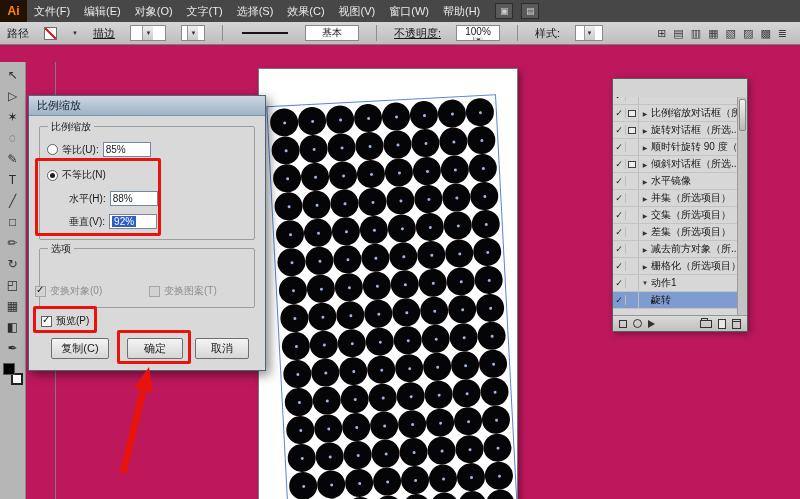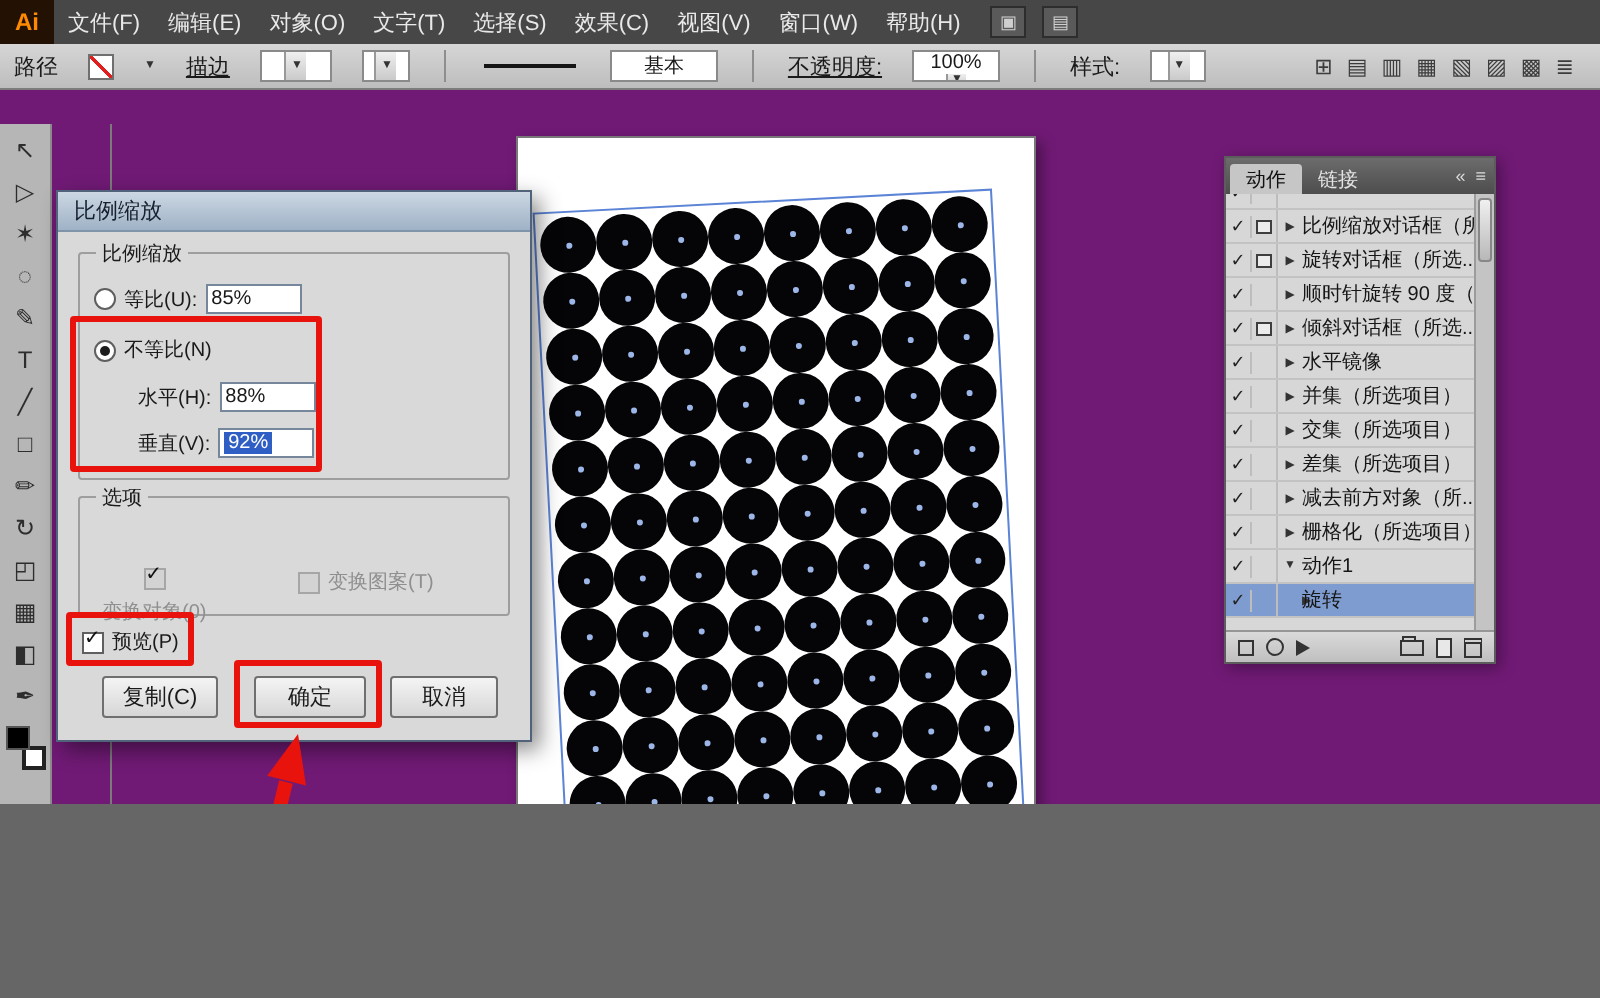--- a/index.html
+++ b/index.html
@@ -1,19 +1,19 @@
 <!DOCTYPE html>
 <html><head>
 <meta charset="utf-8">
 <style>
   html,body{margin:0;padding:0;background:#666;}
   *{box-sizing:border-box;}
-  .app{position:relative;width:800px;height:402px;overflow:hidden;
+  .app{position:relative;width:800px;height:499px;overflow:hidden;
        font-family:"Liberation Sans","DejaVu Sans",sans-serif;font-size:11px;color:#1a1a1a;
-       background:#701a75;}
+       background:#be185d;}
 
   
   .menubar{position:absolute;top:0;left:0;right:0;height:22px;background:#474747;
            display:flex;align-items:center;color:#e9e9e9;}
   .logo{width:27px;height:22px;background:#231103;color:#ff8a00;font-weight:bold;font-size:12px;
         display:flex;align-items:center;justify-content:center;}
   .menu-items{display:flex;align-items:center;height:100%;}
   .menu-item{padding:0 7px;font-size:11px;height:100%;display:flex;align-items:center;cursor:default;}
   .mb-iconbox{width:18px;height:16px;margin-left:8px;border:1px solid #2d2d2d;background:#5a5a5a;
               color:#cfcfcf;font-size:9px;display:flex;align-items:center;justify-content:center;}
@@ -336,28 +336,20 @@
           <div class="dotc" style="left: 56px; top: 392px; width: 28px; height: 28px; background: rgb(5, 5, 7);"></div>
           <div class="dotc" style="left: 84px; top: 392px; width: 28px; height: 28px; background: rgb(5, 5, 7);"></div>
           <div class="dotc" style="left: 112px; top: 392px; width: 28px; height: 28px; background: rgb(5, 5, 7);"></div>
           <div class="dotc" style="left: 140px; top: 392px; width: 28px; height: 28px; background: rgb(5, 5, 7);"></div>
           <div class="dotc" style="left: 168px; top: 392px; width: 28px; height: 28px; background: rgb(5, 5, 7);"></div>
           <div class="dotc" style="left: 196px; top: 392px; width: 28px; height: 28px; background: rgb(5, 5, 7);"></div>
         </div>
     </div>
 
     <div class="actions-panel">
-      <div class="panel-header">
-        <span class="panel-tab active">动作</span>
-        <span class="panel-tab">链接</span>
-        <span class="panel-hicons">
-          <span>«</span>
-          <span>≡</span>
-        </span>
-      </div>
       <div class="panel-list">
         <div class="list-inner">
             <div class="arow">
               <span class="ccol">✓</span>
               <span class="bcol"></span>
               <span class="tricol"></span>
               <span class="alabel"></span>
             </div>
             <div class="arow">
               <span class="ccol">✓</span>
@@ -478,21 +470,21 @@
       <div class="drow" style="left:40px;top:118px;">
         <span>垂直(V):</span>
         <span class="field">
           <span class="selval">92%</span>
         </span>
       </div>
 
       <div class="group" style="left:10px;top:152px;width:216px;height:60px;">
         <span class="group-title">选项</span>
       </div>
-      <div class="drow" style="left:22px;top:188px;flex-direction:column;">
+      <div class="drow" style="left:6px;top:188px;">
         <span class="cbx dis on"></span>
         <span class="dis-label">变换对象(0)</span>
       </div>
       <div class="drow" style="left:120px;top:188px;">
         <span class="cbx dis"></span>
         <span class="dis-label">变换图案(T)</span>
       </div>
 
       <div class="drow" style="left:12px;top:218px;">
         <span class="cbx on"></span>

